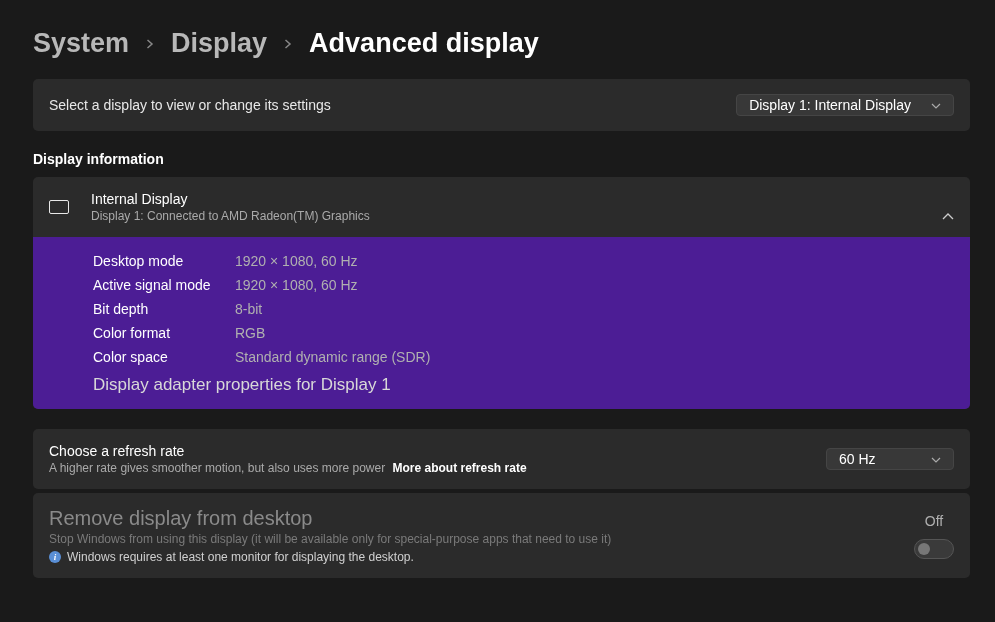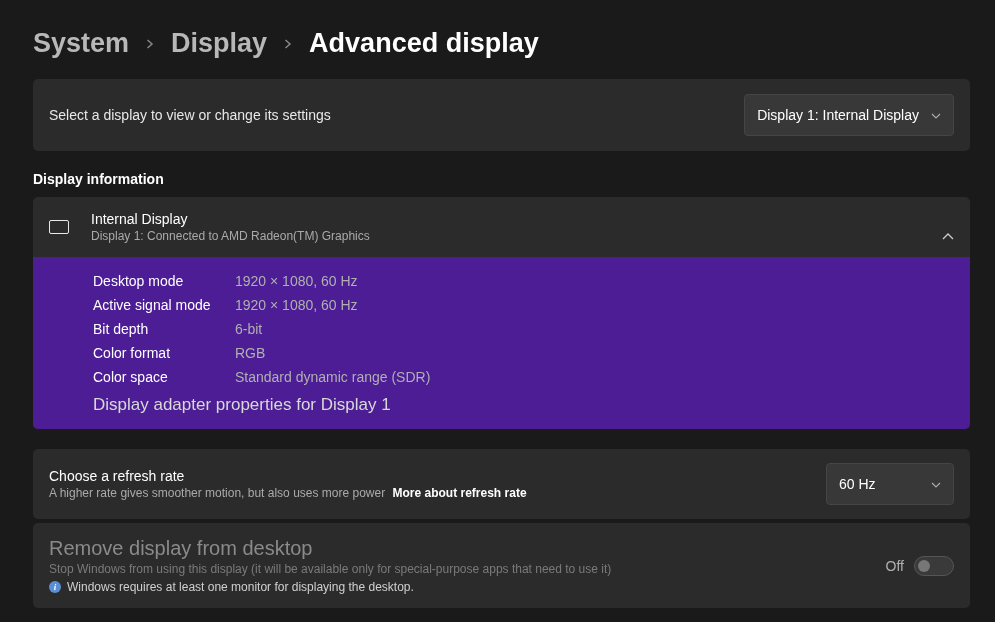--- a/index.html
+++ b/index.html
@@ -51,26 +51,26 @@
       margin-bottom: 20px;
     }
     .select-display-label {
       font-size: 14px;
       color: #e8e8e8;
     }
     .dropdown {
       background: #383838;
       border: 1px solid #454545;
       border-radius: 4px;
-      padding: 12px 12px;
-      font-size: 14px;
-      color: #ffffff;
-      display: flex;
-      align-items: center;
-      gap: 12px;
+      padding: 2px 12px;
+      font-size: 14px;
+      color: #ffffff;
+      display: flex;
+      align-items: center;
+      gap: 20px;
       cursor: pointer;
       min-width: 195px;
       justify-content: space-between;
     }
     .dropdown-small {
       min-width: 128px;
     }
     .dropdown-chevron {
       font-size: 10px;
       color: #aaa;
@@ -198,20 +198,21 @@
       font-size: 9px;
       font-weight: bold;
       color: #fff;
       font-style: italic;
       font-family: Georgia, serif;
     }
     .toggle-wrap {
       display: flex;
       align-items: center;
       gap: 10px;
+      flex-direction: column;
     }
     .toggle-label {
       font-size: 14px;
       color: #b0b0b0;
     }
     .toggle {
       width: 40px;
       height: 20px;
       border-radius: 10px;
       background: #3a3a3a;
@@ -280,21 +281,21 @@
     <div class="info-row">
       <span class="info-key">Desktop mode</span>
       <span class="info-val">1920 × 1080, 60 Hz</span>
     </div>
     <div class="info-row">
       <span class="info-key">Active signal mode</span>
       <span class="info-val">1920 × 1080, 60 Hz</span>
     </div>
     <div class="info-row">
       <span class="info-key">Bit depth</span>
-      <span class="info-val">6-bit</span>
+      <span class="info-val">8-bit</span>
     </div>
     <div class="info-row">
       <span class="info-key">Color format</span>
       <span class="info-val">RGB</span>
     </div>
     <div class="info-row">
       <span class="info-key">Color space</span>
       <span class="info-val">Standard dynamic range (SDR)</span>
     </div>
     <div class="adapter-link">Display adapter properties for Display 1</div>

